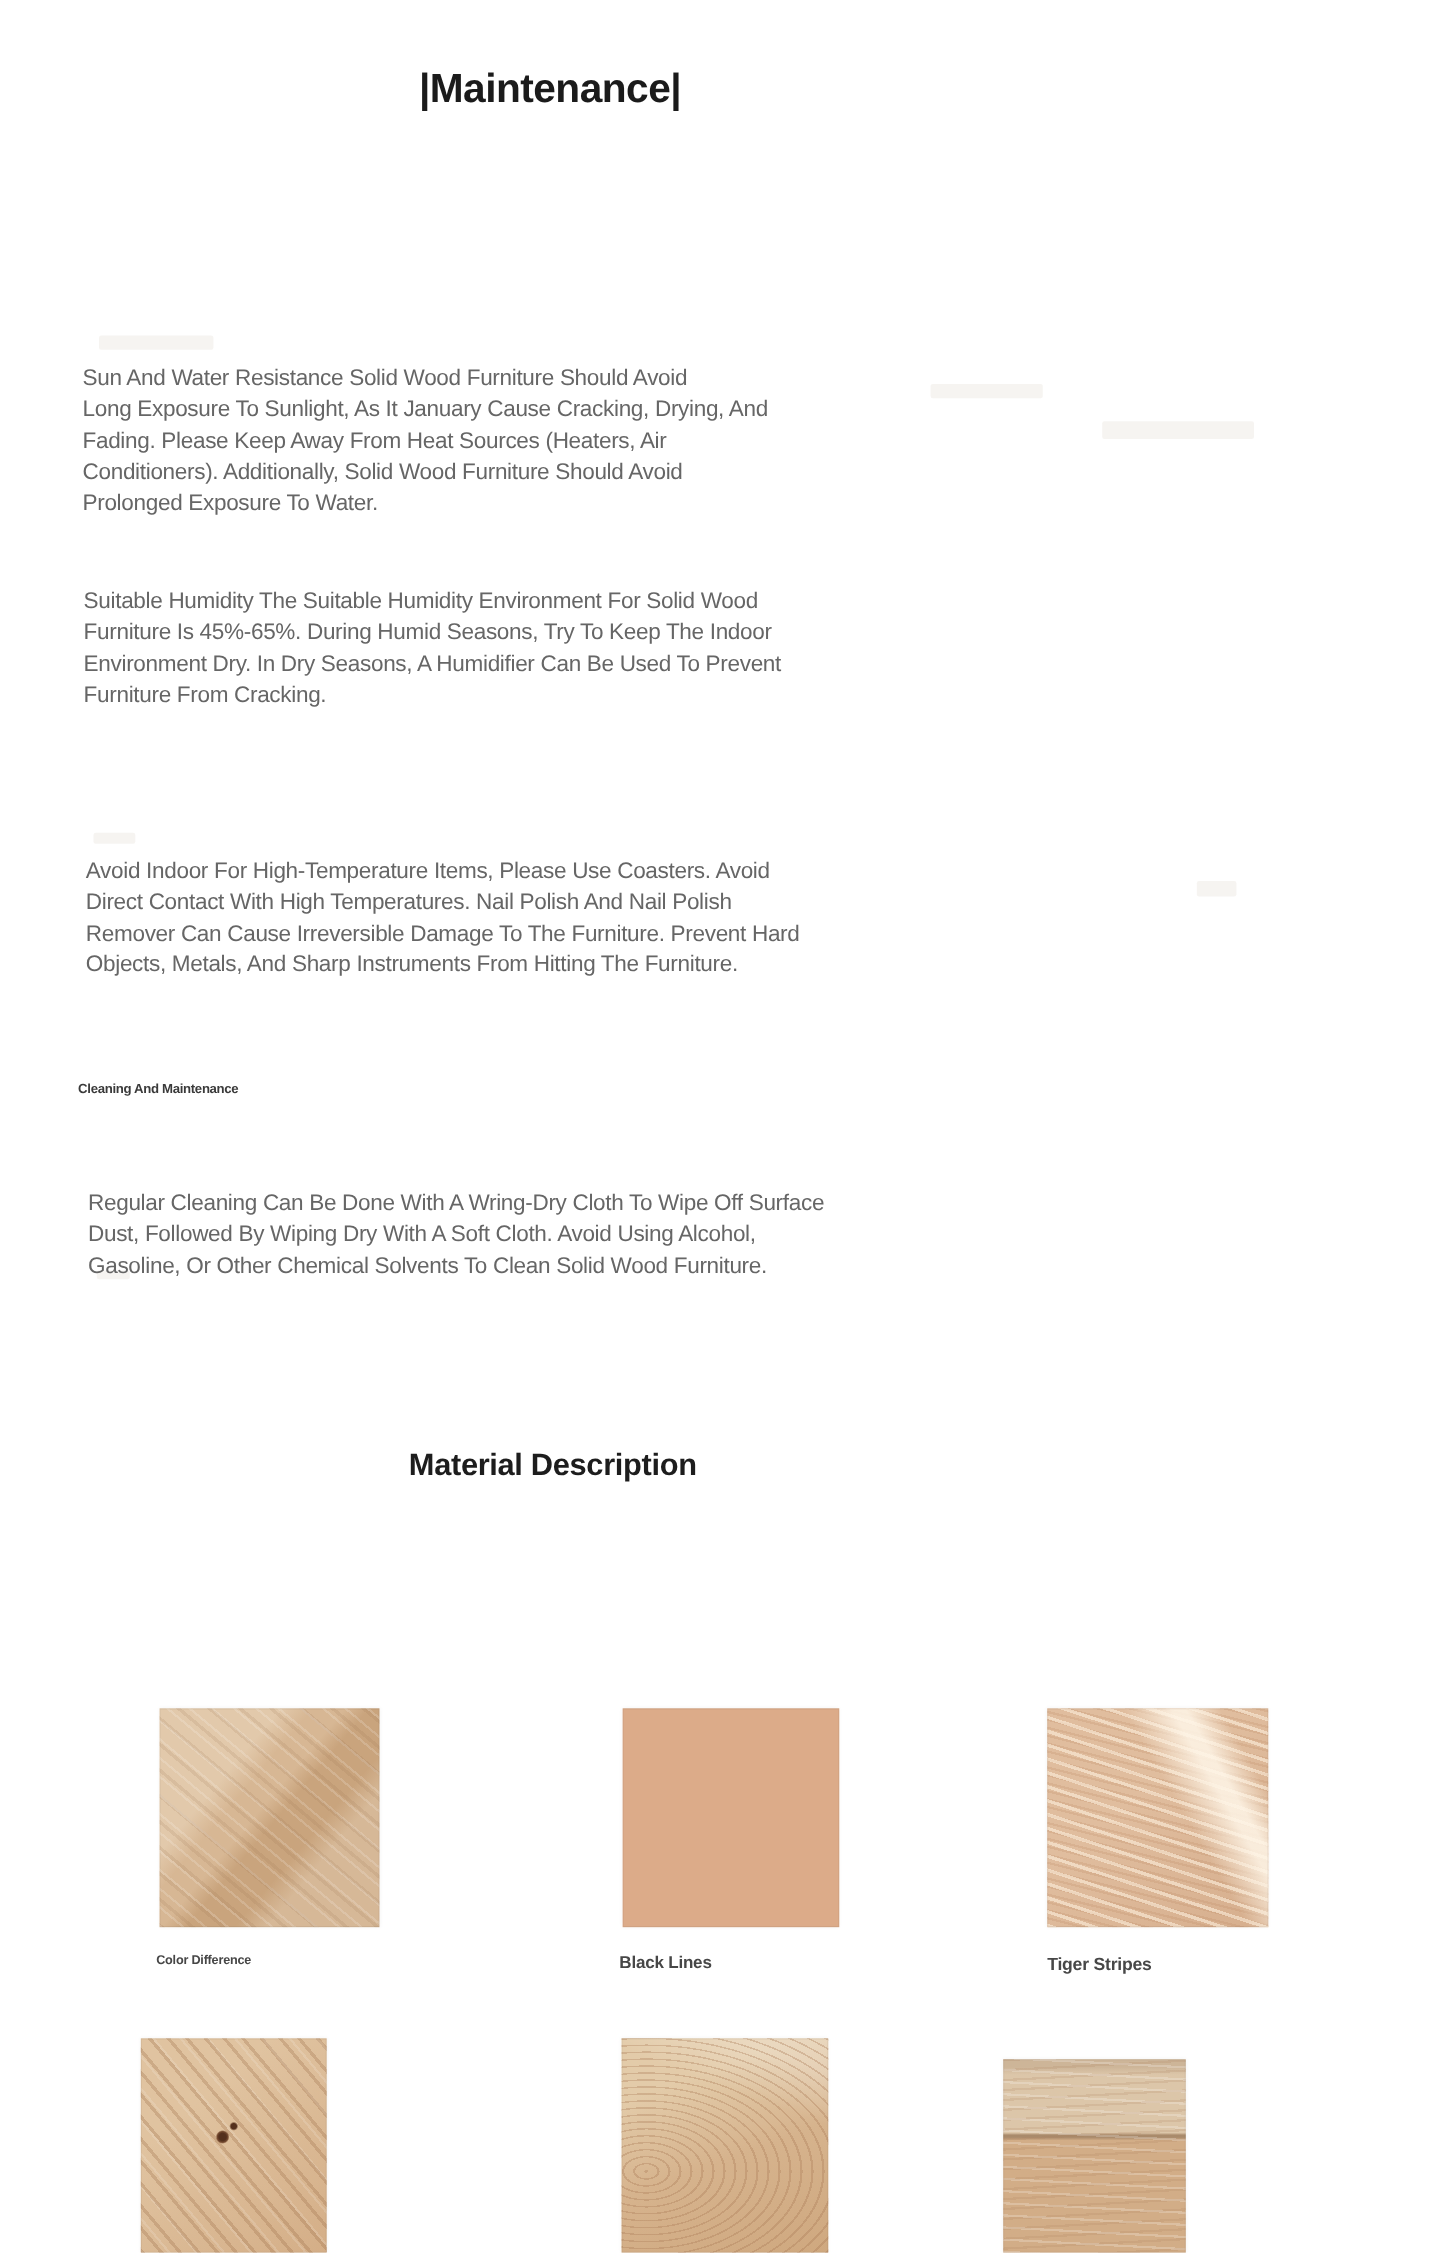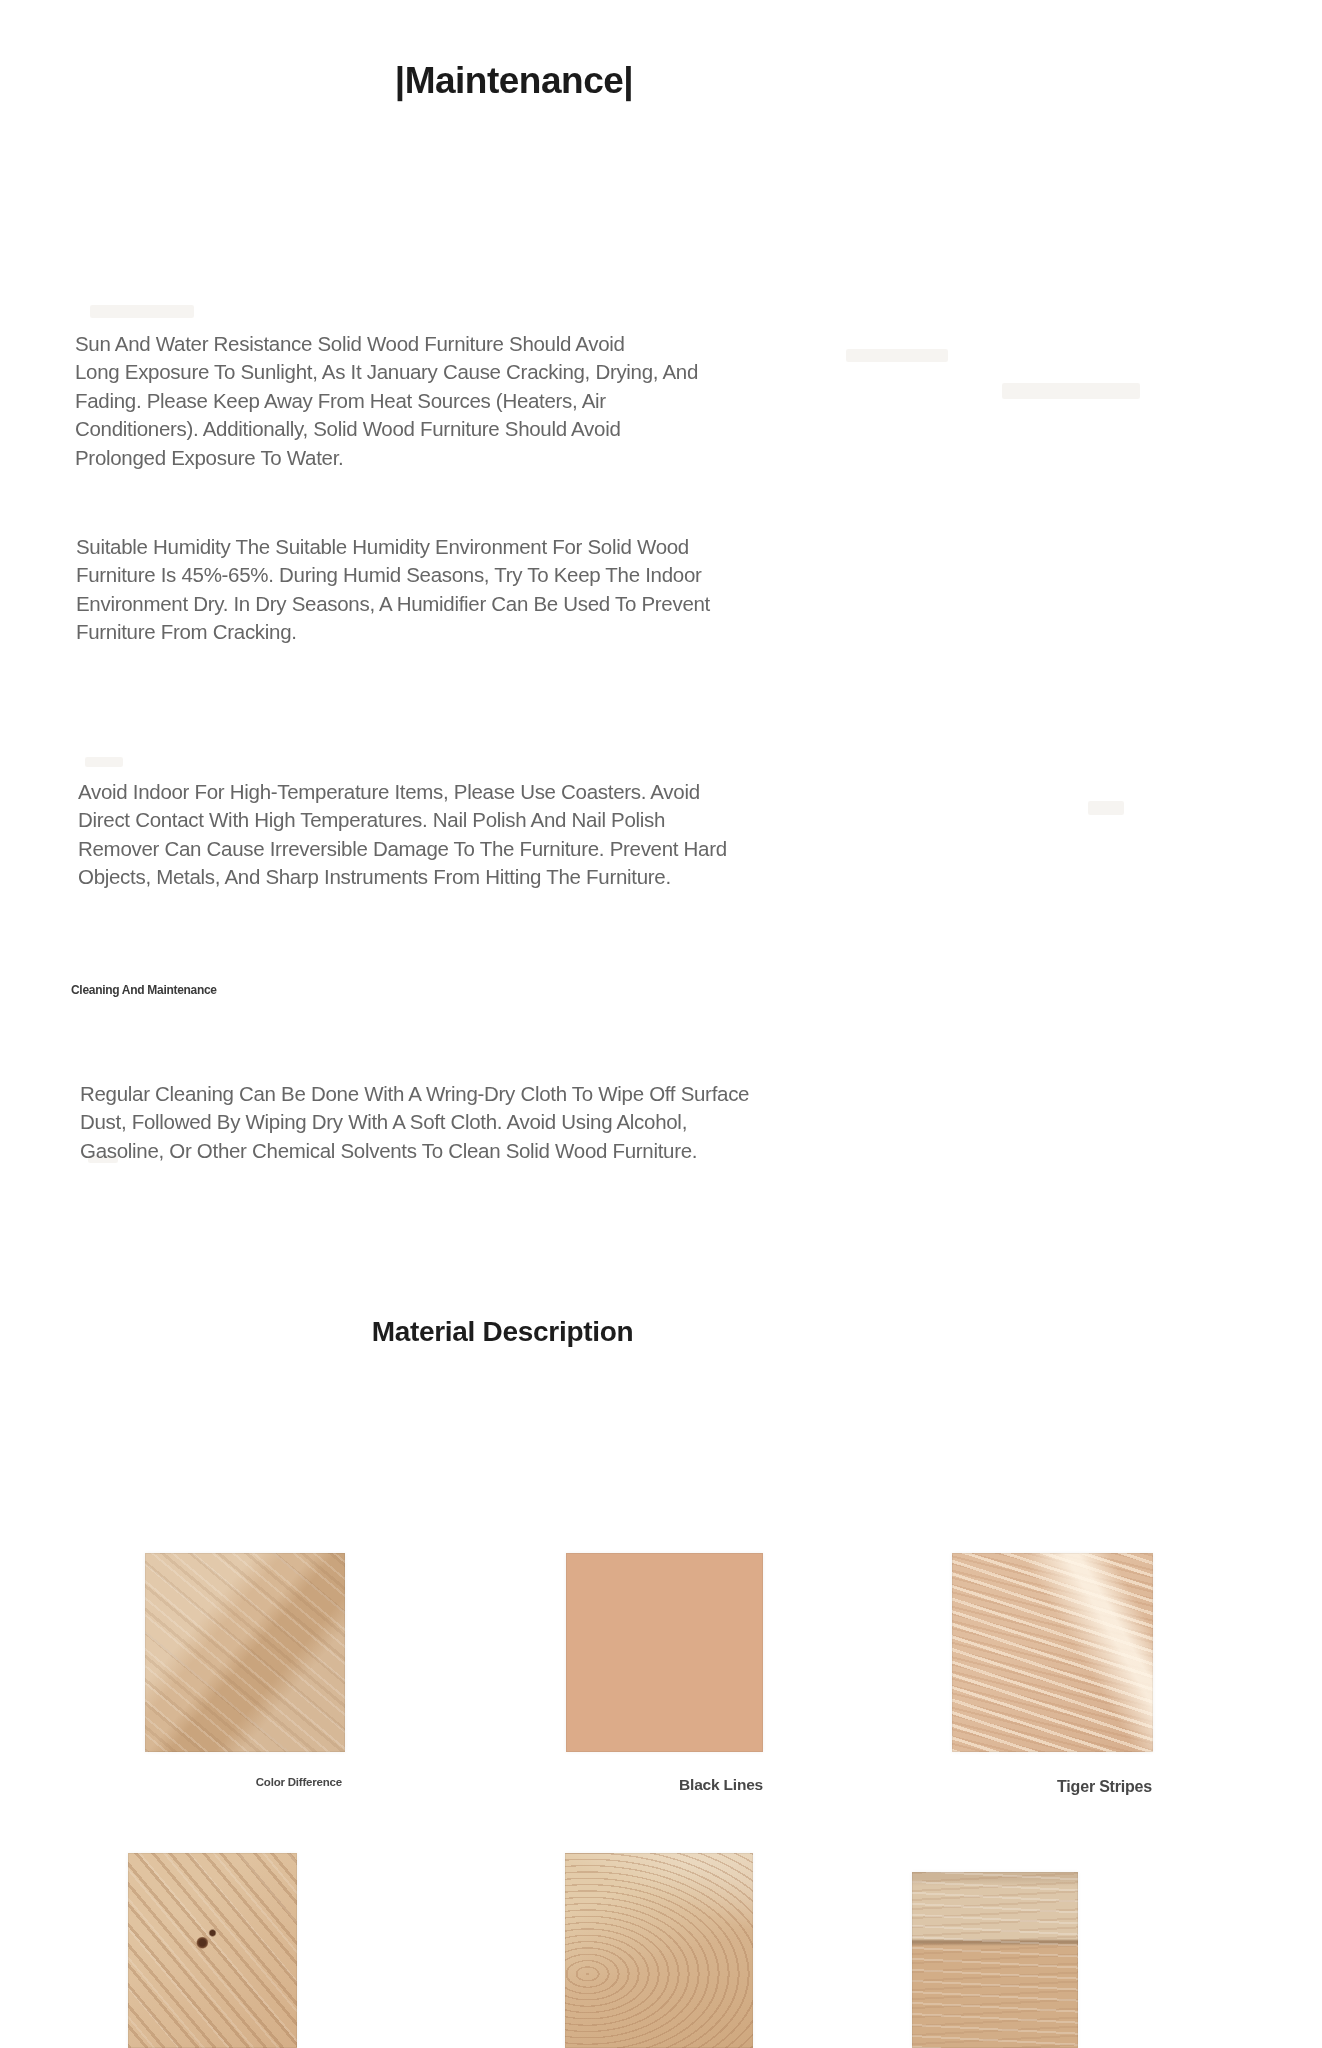--- a/index.html
+++ b/index.html
@@ -6,21 +6,21 @@
   body{
     width:1322px;height:2048px;position:relative;overflow:hidden;
     background:#ffffff;
     font-family:"Liberation Sans","DejaVu Sans",sans-serif;
   }
   .abs{position:absolute;}
 
   
   .page-title{
     left:0;top:60px;width:1000px;text-align:center;
-    font-size:37px;font-weight:bold;color:#1b1b1b;letter-spacing:-.5px;padding-left:14px;
+    font-size:37px;font-weight:bold;color:#1b1b1b;letter-spacing:-.5px;
   }
   .material-heading{
     left:0;top:1316px;width:1005px;text-align:center;
     font-size:28px;font-weight:bold;color:#1d1d1d;letter-spacing:-.3px;
   }
   .sub-heading{
     left:71px;top:983px;
     font-size:12px;font-weight:bold;color:#3a3a3a;letter-spacing:-.3px;
   }
 
@@ -88,21 +88,21 @@
   }
   .w-r2c3{left:912px;top:1872px;width:166px;height:176px;
     background:
       repeating-linear-gradient(3deg, rgba(255,255,255,.22) 0 2px, rgba(0,0,0,0) 2px 11px),
       repeating-linear-gradient(177deg, rgba(170,125,90,.18) 0 2px, rgba(0,0,0,0) 2px 9px),
       linear-gradient(180deg, #cdb598 0 4%, #dcc6a9 8% 38%, #a98a6b 39.2% 40.3%, #d2ad87 42% 100%);
   }
 
   
   .sample-label{
-    text-align:right;font-weight:bold;color:#474747;letter-spacing:-.2px;
+    text-align:left;font-weight:bold;color:#474747;letter-spacing:-.2px;
   }
   .l1{left:142px;top:1776px;width:200px;font-size:11.5px;}
   .l2{left:563px;top:1776px;width:200px;font-size:15.5px;}
   .l3{left:952px;top:1778px;width:200px;font-size:16px;}
 </style>
 </head>
 <body>
 
 <div class="abs page-title">|Maintenance|</div>
 

